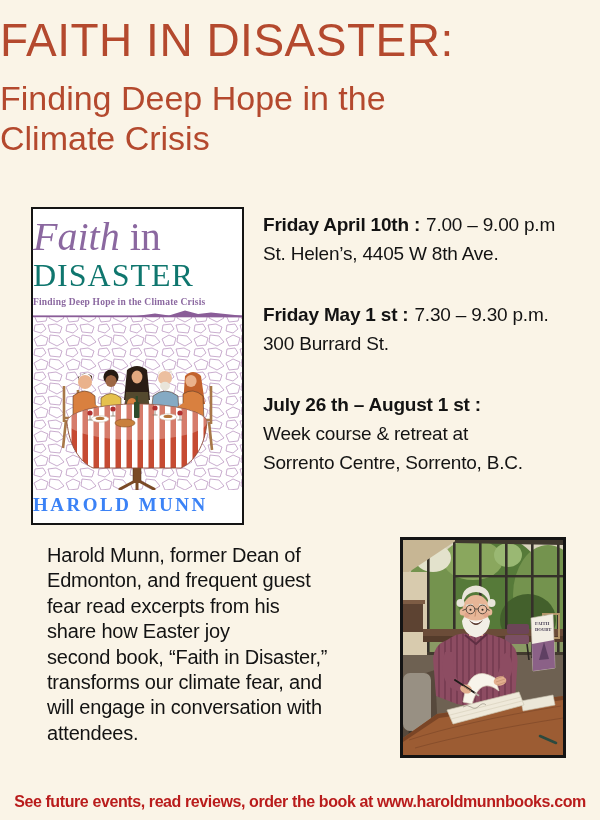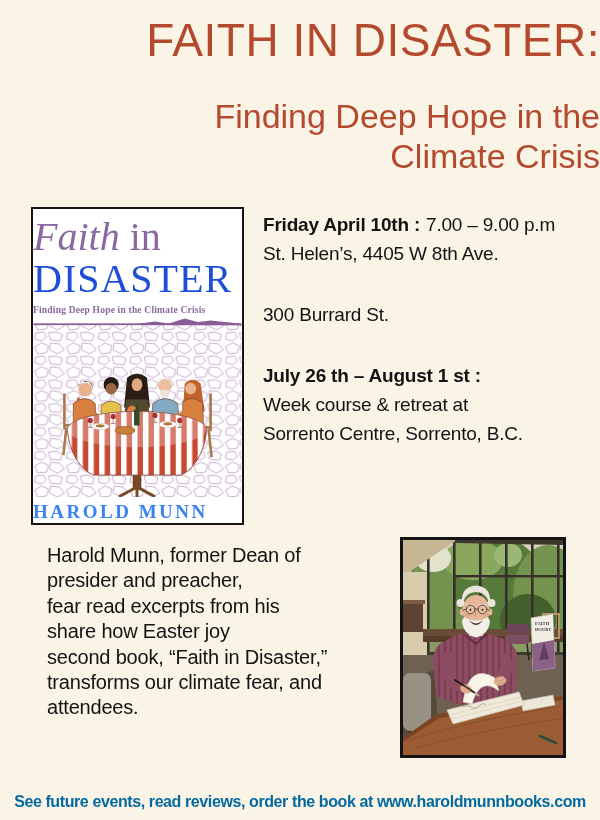--- a/index.html
+++ b/index.html
@@ -6,41 +6,41 @@
   body{
     width:600px;height:820px;overflow:hidden;
     background:#faf4e7;
     font-family:"Liberation Sans", sans-serif;
     color:#131313;
     position:relative;
   }
   .poster{position:relative;width:600px;height:820px;}
 
   
-  .hdr{position:absolute;top:16px;left:0;width:600px;text-align:right;}
+  .hdr{position:absolute;top:16px;left:0;width:600px;text-align:left;}
   .hdr-title{
     font-size:46px;font-weight:400;letter-spacing:.5px;
     color:#b4492e;line-height:1.05;
   }
   .hdr-sub{
-    margin-top:32px;font-size:34px;font-weight:400;
+    margin-top:14px;font-size:34px;font-weight:400;
     color:#b4492e;line-height:1.18;
   }
 
   
   .cover{
     position:absolute;left:31px;top:207px;width:213px;height:318px;
     box-sizing:border-box;border:2px solid #141414;background:#ffffff;
     display:flex;flex-direction:column;align-items:flex-start;
   }
   .cov-title{margin-top:8px;line-height:1;color:#8b68a0;
     font-family:"Liberation Serif", serif;font-size:40px;}
   .cov-title .it{font-style:italic;}
-  .cov-caps{color:#1d4ed8;font-family:"Liberation Serif", serif;
-    font-size:40px;letter-spacing:1px;line-height:1;margin-top:2px;}
+  .cov-caps{color:#0f766e;font-family:"Liberation Serif", serif;
+    font-size:32px;letter-spacing:1px;line-height:1;margin-top:2px;}
   .cov-sub{color:#8b68a0;font-family:"Liberation Serif", serif;
     font-weight:700;font-size:9.5px;margin-top:6px;letter-spacing:.2px;}
   .cov-art{width:209px;height:180px;margin-top:3px;}
   .cov-author{
     color:#3b82f6;font-family:"Liberation Serif", serif;font-weight:700;
     font-size:19px;letter-spacing:2.5px;margin-top:4px;
   }
 
   
   .events{position:absolute;left:263px;top:210px;width:335px;
@@ -57,21 +57,21 @@
   
   .photo{
     position:absolute;left:400px;top:537px;width:166px;height:221px;
     box-sizing:border-box;border:3px solid #141414;background:#cbbd9e;
   }
   .photo svg{display:block;width:160px;height:215px;}
 
   
   .footer{
     position:absolute;left:0;bottom:9px;width:600px;text-align:center;
-    font-weight:700;font-size:16px;letter-spacing:-.4px;color:#0369a1;
+    font-weight:700;font-size:16px;letter-spacing:-.4px;color:#b91c1c;
   }
 </style>
 </head>
 <body>
 
 <div class="poster">
 
   <div class="hdr">
     <div class="hdr-title">FAITH IN DISASTER:</div>
     <div class="hdr-sub">
@@ -188,36 +188,38 @@
 
     <div class="cov-author">HAROLD MUNN</div>
   </div>
 
   <div class="events">
     <div class="event">
       <div class="event-head"><span class="b">Friday April 10th :</span><span class="t">7.00 – 9.00 p.m</span></div>
       <div>St. Helen’s, 4405 W 8th Ave.</div>
     </div>
     <div class="event">
+      <div class="event-head"><span class="b">Friday May 1 st :</span><span class="t">7.30 – 9.30 p.m.</span></div>
       <div>300 Burrard St.</div>
     </div>
     <div class="event">
       <div class="event-head"><span class="b">July 26 th – August 1 st :</span><span class="t"></span></div>
       <div>Week course &amp; retreat at</div>
       <div>Sorrento Centre, Sorrento, B.C.</div>
     </div>
   </div>
 
   <div class="bio">
     <div>Harold Munn, former Dean of</div>
-    <div>presider and preacher,</div>
+    <div>Edmonton, and frequent guest</div>
     <div>fear read excerpts from his</div>
     <div>share how Easter joy</div>
     <div>second book, “Faith in Disaster,”</div>
     <div>transforms our climate fear, and</div>
+    <div>will engage in conversation with</div>
     <div>attendees.</div>
   </div>
 
   <div class="photo">
     <svg viewBox="0 0 160 215" aria-hidden="true">
 
       <rect x="0" y="0" width="160" height="115" fill="#d9d3bd"></rect>
       <g>
         <ellipse cx="40" cy="55" rx="38" ry="45" fill="#74934e"></ellipse>
         <ellipse cx="95" cy="45" rx="45" ry="48" fill="#567a39"></ellipse>

